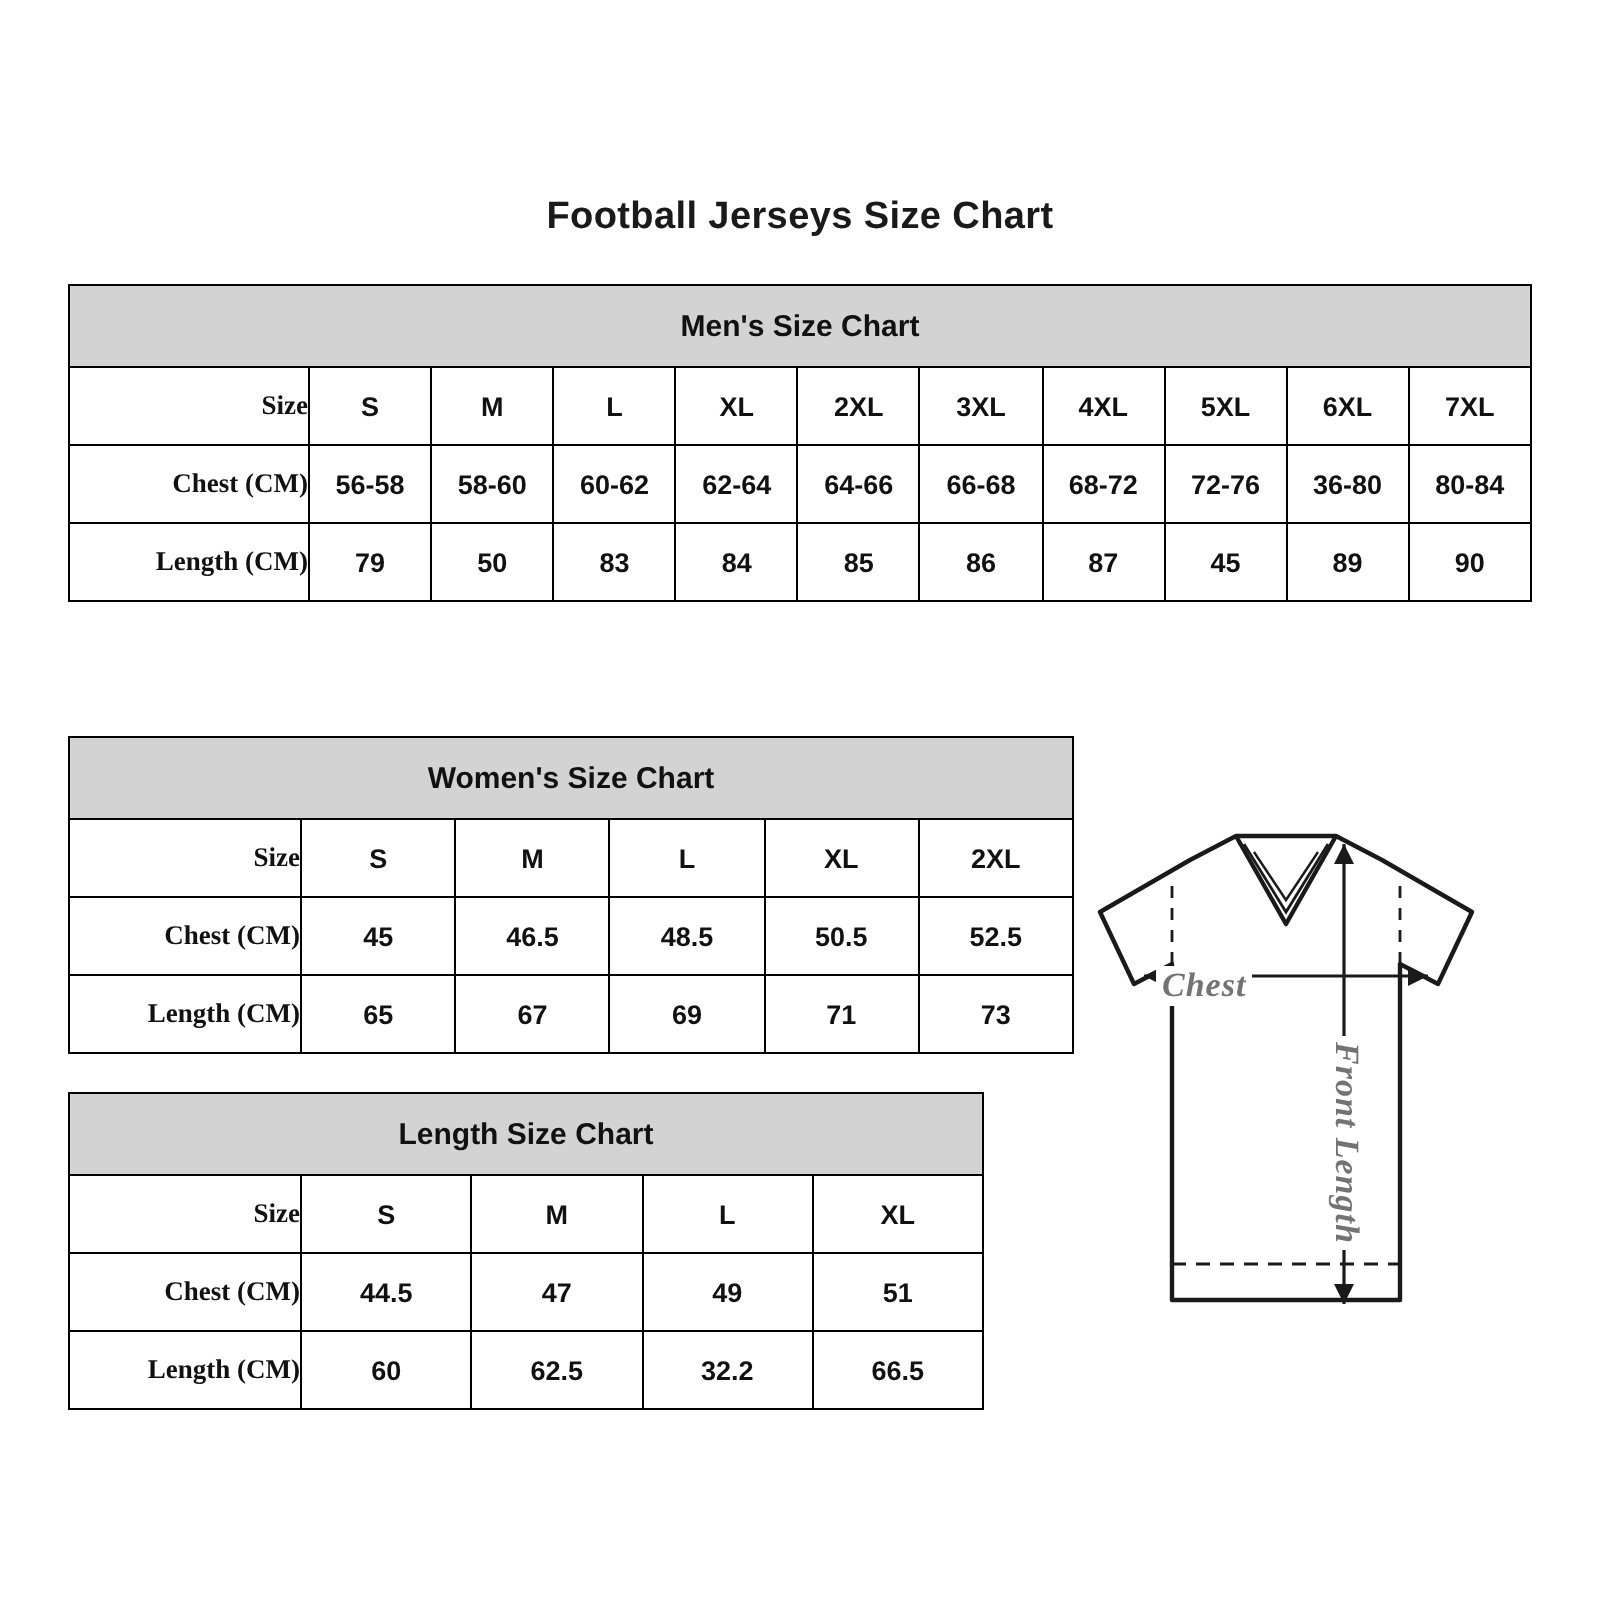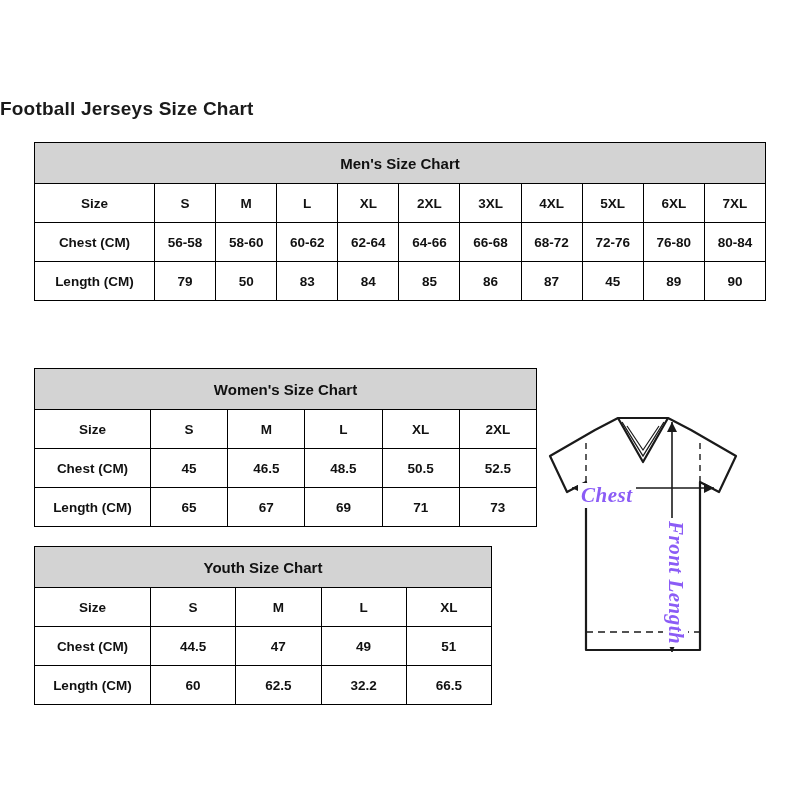--- a/index.html
+++ b/index.html
@@ -13,21 +13,21 @@
     font-family: "Liberation Sans", sans-serif;
     color: #1a1a1a;
     position: relative;
     overflow: hidden;
   }
   #page-title {
     position: absolute;
     top: 98px;
     left: 0;
     width: 800px;
-    text-align: left;
+    text-align: center;
     font-size: 19px;
     font-weight: bold;
     letter-spacing: 0.2px;
   }
 
   table.size-table {
     border-collapse: collapse;
     table-layout: fixed;
     background: #c4b5fd;
   }
@@ -41,21 +41,22 @@
     padding: 0;
     height: 38px;
     background: #ffffff;
   }
   table.size-table tr.header-row td {
     background: #d3d3d3;
     font-size: 15px;
     height: 40px;
   }
   table.size-table td.row-label {
-    text-align: center;
+    text-align: right;
+    font-family: Liberation Serif, serif;
   }
 
   
   #mens-wrap {
     position: absolute;
     left: 34px;
     top: 142px;
   }
   #mens-table { width: 732px; }
   #mens-table col.label-col { width: 120px; }
@@ -84,22 +85,22 @@
     left: 500px;
     top: 400px;
     width: 286px;
     height: 300px;
   }
   .diagram-label {
     position: absolute;
     font-family: "Liberation Serif", serif;
     font-style: italic;
     font-weight: bold;
-    font-size: 21px;
-    color: #8b5cf6;
+    font-size: 17px;
+    color: #737373;
     letter-spacing: 0.5px;
   }
   #chest-label {
     left: 78px;
     top: 83px;
     background: #ffffff;
     padding: 0 3px;
   }
   #front-length-label {
     left: 163px;
@@ -150,21 +151,21 @@
         <tr>
           <td class="row-label">Chest (CM)</td>
           <td>56-58</td>
           <td>58-60</td>
           <td>60-62</td>
           <td>62-64</td>
           <td>64-66</td>
           <td>66-68</td>
           <td>68-72</td>
           <td>72-76</td>
-          <td>76-80</td>
+          <td>36-80</td>
           <td>80-84</td>
         </tr>
         <tr>
           <td class="row-label">Length (CM)</td>
           <td>79</td>
           <td>50</td>
           <td>83</td>
           <td>84</td>
           <td>85</td>
           <td>86</td>
@@ -223,21 +224,21 @@
   <table class="size-table" id="youth-table">
     <colgroup>
       <col class="label-col">
       <col>
         <col>
         <col>
         <col>
     </colgroup>
     <tbody id="youth-body">
         <tr class="header-row">
-          <td colspan="5">Youth Size Chart</td>
+          <td colspan="5">Length Size Chart</td>
         </tr>
         <tr>
           <td class="row-label">Size</td>
           <td>S</td>
           <td>M</td>
           <td>L</td>
           <td>XL</td>
         </tr>
         <tr>
           <td class="row-label">Chest (CM)</td>

